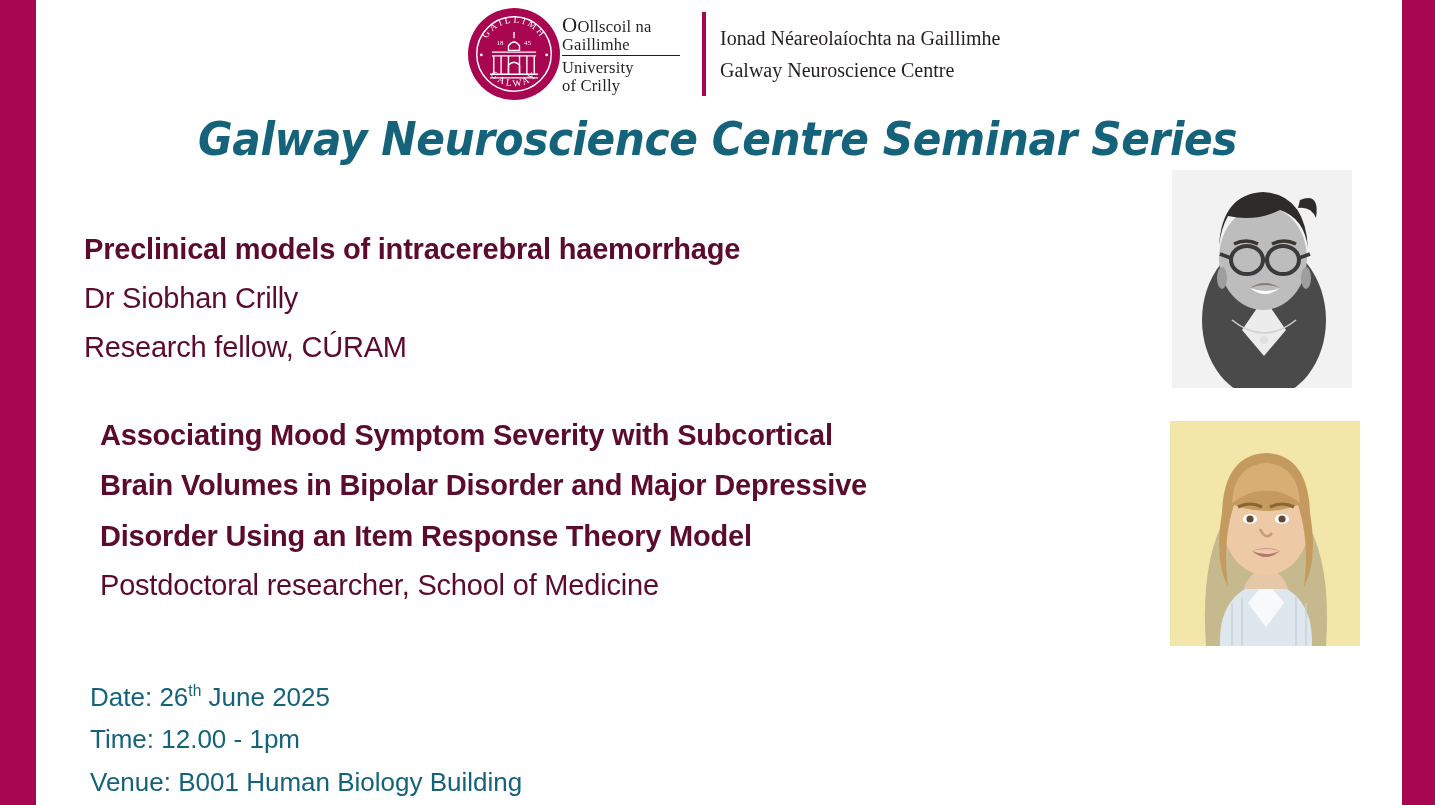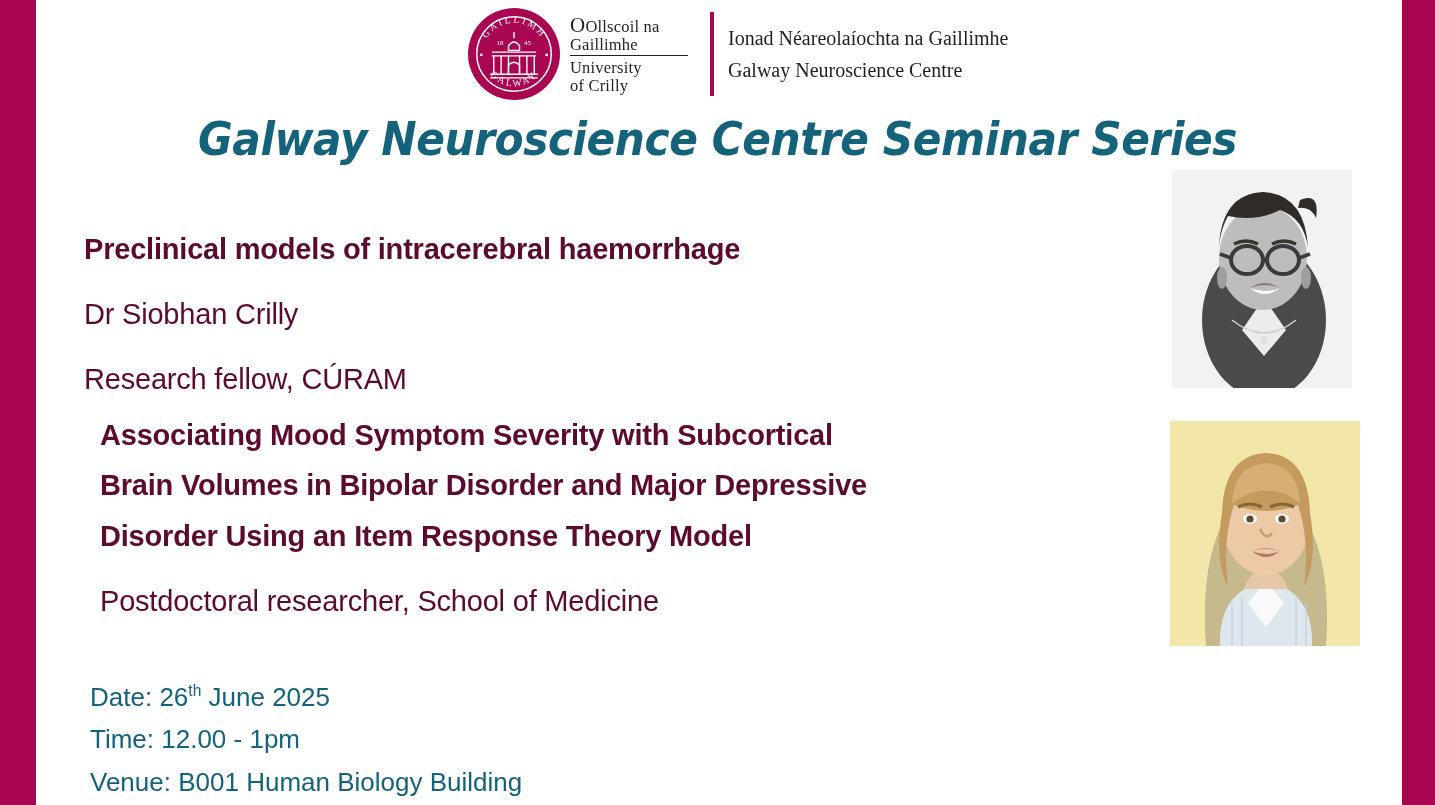--- a/index.html
+++ b/index.html
@@ -43,21 +43,21 @@
   }
   .crest-circle {
     position: absolute;
     inset: 0;
     border-radius: 50%;
     background: #a80650;
   }
   .crest svg { position: absolute; inset: 0; }
 
   .wordmark {
-    margin-left: 10px;
+    margin-left: 2px;
     font-family: "Liberation Serif", serif;
     color: #231f20;
     line-height: 1.06;
     flex: 0 0 auto;
   }
   .wm-line1, .wm-line3 {
     font-size: 16.5px;
     letter-spacing: .2px;
   }
   .wm-cap { font-size: 21px; }
@@ -109,21 +109,20 @@
     font-size: 29px;
     line-height: 1.74;
     letter-spacing: -0.2px;
   }
   .talk-speaker,
   .talk-affil {
     font-weight: normal;
     font-size: 29px;
     line-height: 1.66;
     letter-spacing: -0.2px;
-    margin-top: 16px;
   }
 
   #talk-1 { left: 84px; top: 224px; }
   #talk-2 { left: 100px; top: 410px; }
 
   
   .details {
     position: absolute;
     left: 90px;
     top: 676px;

